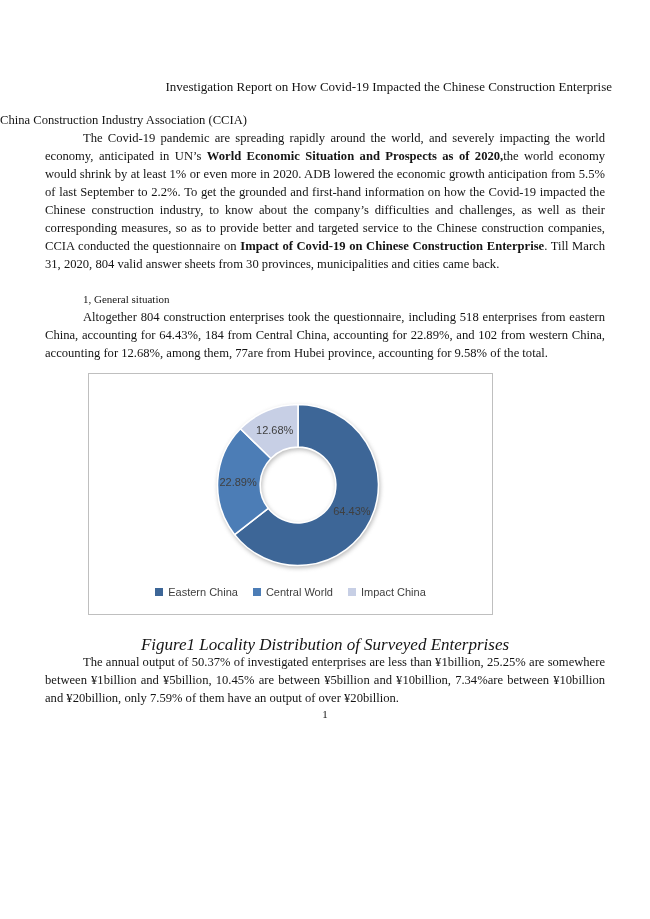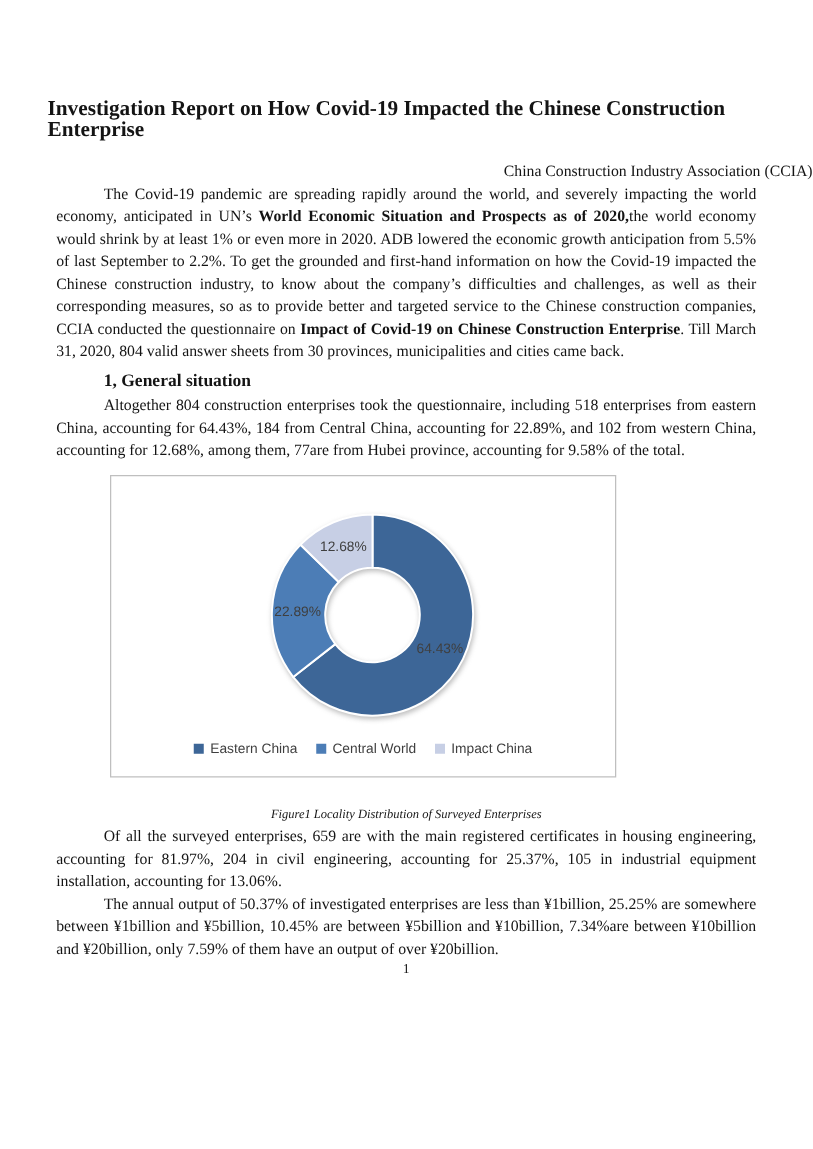--- a/index.html
+++ b/index.html
@@ -8,44 +8,44 @@
     position: relative;
     width: 650px;
     height: 919px;
     background: #ffffff;
     font-family: "Liberation Serif", serif;
     color: #141414;
     overflow: hidden;
   }
   .doc-title {
     margin: 78px 38px 0;
-    text-align: left;
-    font-size: 17px;
-    font-weight: bold;
+    text-align: right;
+    font-size: 13px;
+    font-weight: normal;
     line-height: 17px;
   }
   .doc-subtitle {
     margin-top: 17px;
-    text-align: right;
+    text-align: left;
     font-size: 12.6px;
     line-height: 17px;
   }
   p.body {
     margin: 0 45px;
     font-size: 12.6px;
     line-height: 18px;
     text-align: justify;
     text-indent: 38px;
   }
   .p-intro   { margin-top: 34px; }
   .sec-heading {
-    margin: 7px 45px 0;
+    margin: 17px 45px 0;
     padding-left: 38px;
-    font-size: 14px;
-    font-weight: bold;
+    font-size: 11px;
+    font-weight: normal;
     line-height: 18px;
   }
   .p-general { margin-top: 7px; }
   .bi { font-weight: bold; }
   .chart-frame {
     position: relative;
     margin: 11px 0 0 88px;
     width: 405px;
     height: 242px;
     background: #ffffff;
@@ -77,21 +77,21 @@
   }
   .swatch {
     display: inline-block;
     width: 8px;
     height: 8px;
   }
   .figure-caption {
     margin-top: 21px;
     text-align: center;
     font-style: italic;
-    font-size: 10px;
+    font-size: 17px;
     line-height: 17px;
   }
   .p-certificates { margin-top: 10px; }
   .p-output      { margin-top: 7px; }
   .page-number {
     margin-top: 0px;
     text-align: center;
     font-size: 11px;
     line-height: 15px;
   }
@@ -135,19 +135,18 @@
         </span>
         <span class="legend-item">
           <span class="swatch" style="background: rgb(199, 207, 229);"></span>
           <span>Impact China</span>
         </span>
       </div>
   </div>
 
   <div class="figure-caption">Figure1 Locality Distribution of Surveyed Enterprises</div>
 
-  <p class="body p-certificates">Of all the surveyed enterprises, 659 are with the main registered certificates in housing engineering, accounting for 81.97%, 204 in civil engineering, accounting for 25.37%, 105 in industrial equipment installation, accounting for 13.06%.</p>
 
   <p class="body p-output">The annual output of 50.37% of investigated enterprises are less than ¥1billion, 25.25% are somewhere between ¥1billion and ¥5billion, 10.45% are between ¥5billion and ¥10billion, 7.34%are between ¥10billion and ¥20billion, only 7.59% of them have an output of over ¥20billion.</p>
 
   <div class="page-number">1</div>
 
 </div>
 
 </body></html>

